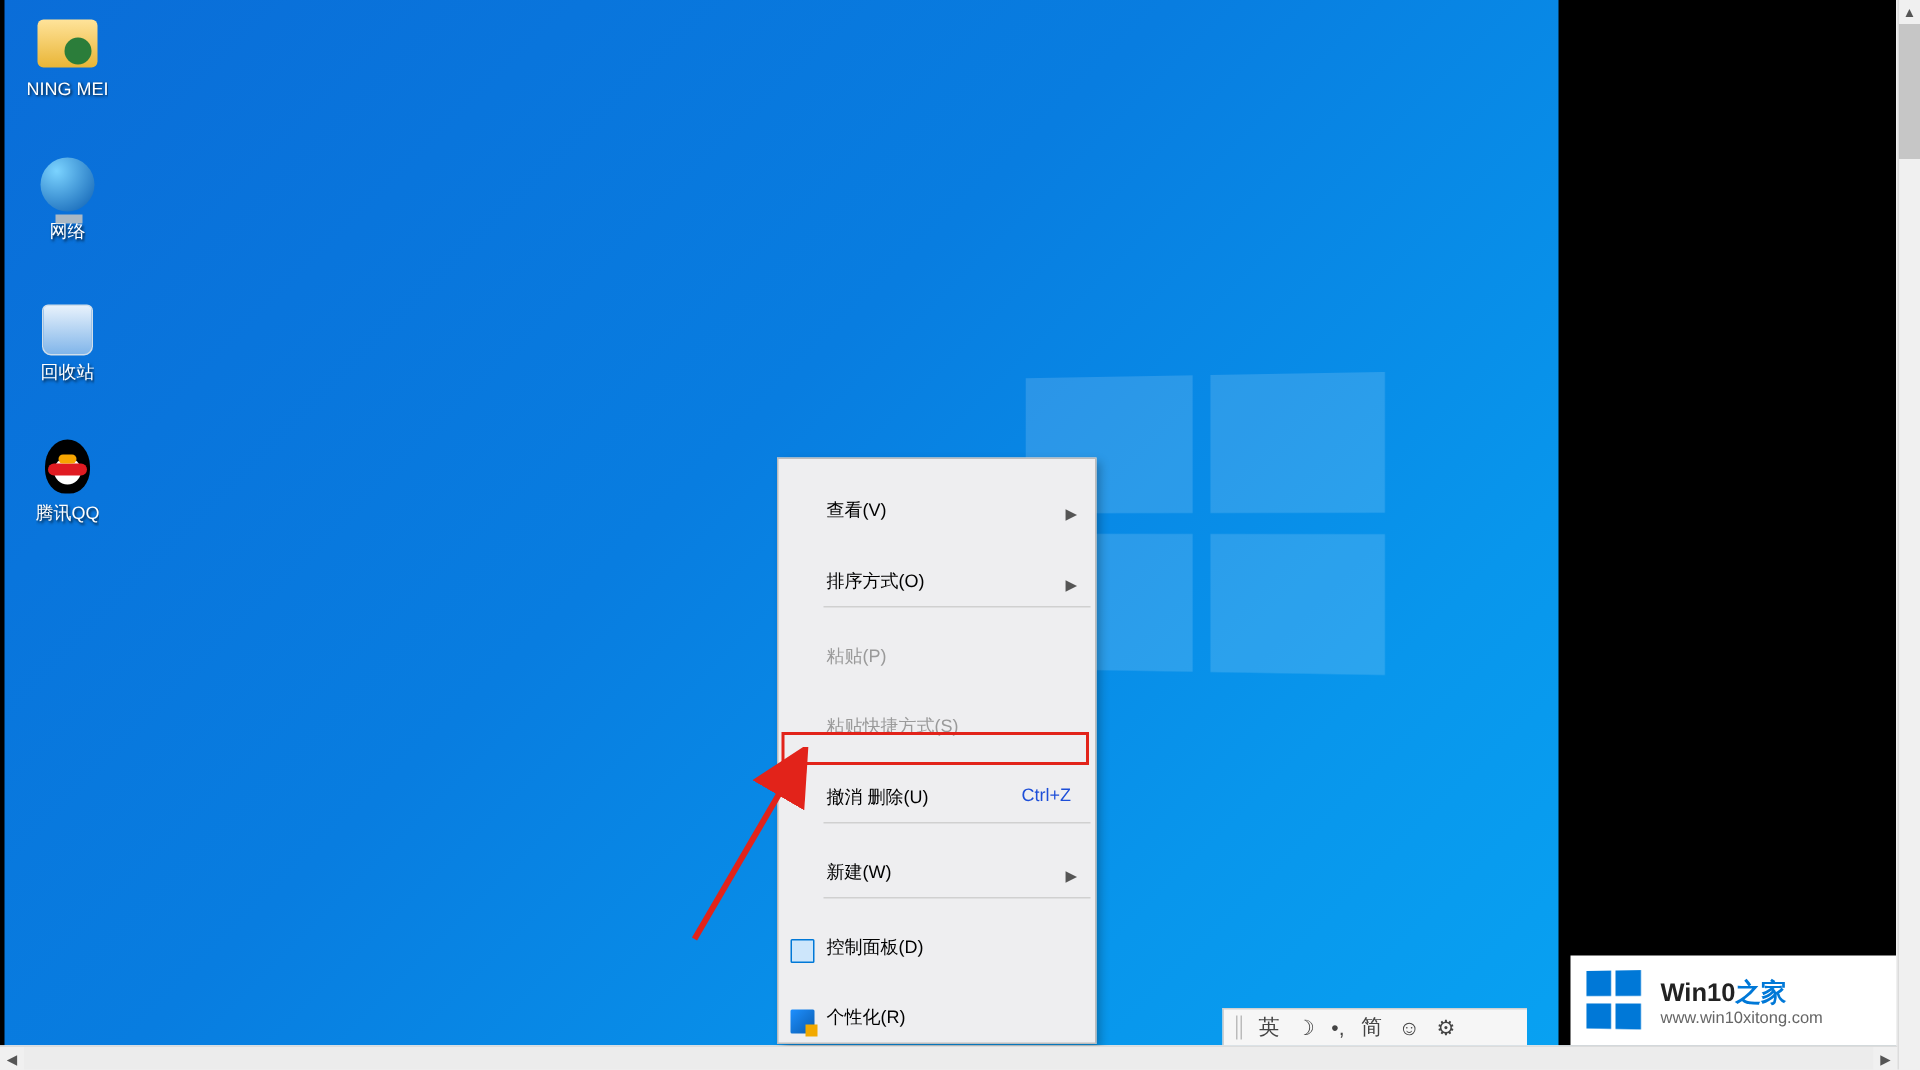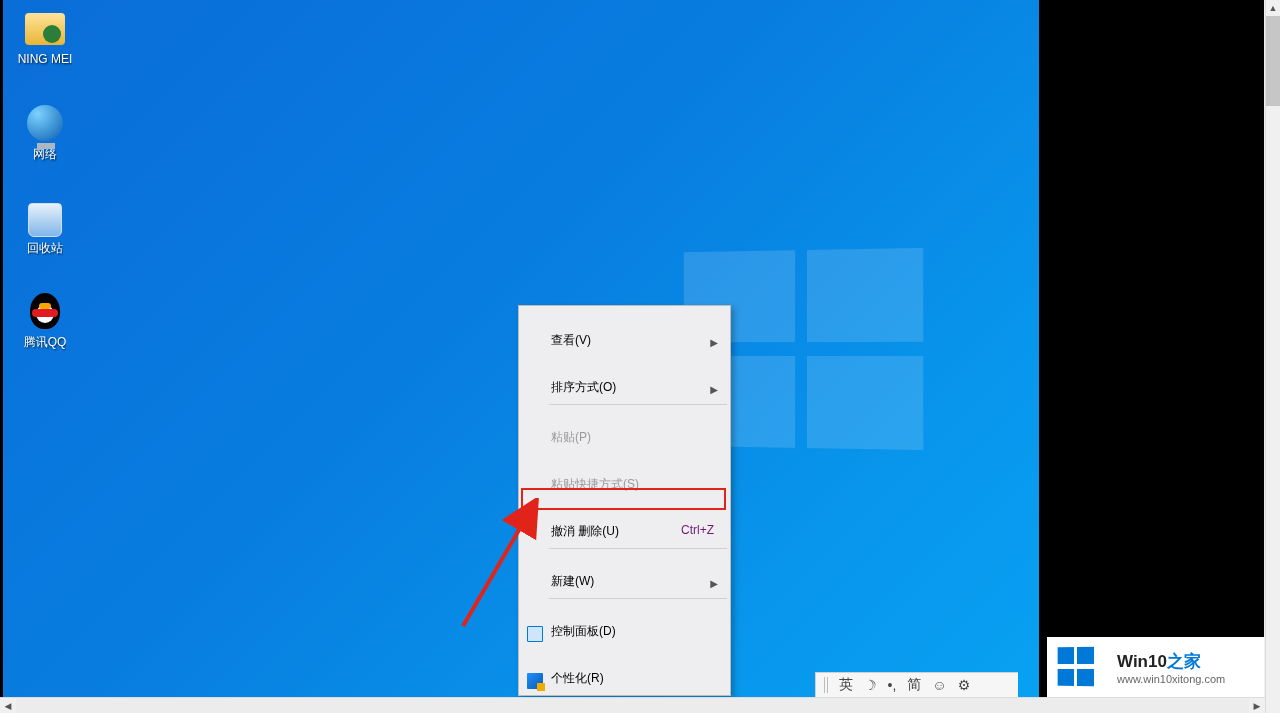--- a/index.html
+++ b/index.html
@@ -114,21 +114,21 @@
   color: #000;
   margin-top: 24px;
 }
 .cm-item.disabled { color: #9a9a9a; }
 .cm-item .arrow {
   position: absolute; right: 10px; top: 5px;
   font-size: 10px; color: #555;
 }
 .cm-item .shortcut {
   position: absolute; right: 14px;
-  color: #701a75;
+  color: #1d4ed8;
 }
 .cm-sep { height: 1px; background: #d0d0d0; margin: 2px 1px 2px 28px; }
 .cm-icon {
   position: absolute; left: 6px; top: 3px;
   width: 16px; height: 16px;
 }
 .ic-display { border: 1.5px solid #0078d7; background: #cde6fb; border-radius: 1px;}
 .ic-personal { background: linear-gradient(135deg,#1e90ff,#0a5cb0); border-radius:1px;}
 .ic-personal::after{content:"";position:absolute;right:-2px;bottom:-2px;width:8px;height:8px;background:#f2a900;}
 .cm-highlight {
@@ -161,21 +161,21 @@
 }
 .ime-bar .grip { width: 4px; height: 16px; border-left: 1px solid #bbb; border-right: 1px solid #bbb;}
 .ime-bar span { cursor: pointer; }
 
 .watermark {
   position: absolute;
   left: 1047px; top: 637px;
   width: 217px; height: 60px;
   background: #fff;
   display: flex; align-items: center;
-  gap: 20px;
+  gap: 10px;
   padding: 6px 10px;
 }
 .wm-logo {
   width: 40px; height: 40px;
   display: flex; flex-wrap: wrap; gap: 3px;
   transform: perspective(200px) rotateY(-10deg);
 }
 .wm-logo .q { width: 17px; height: 17px; background: #0078d7; }
 .wm-text .l1 { font-size: 17px; font-weight: 600; color: #222;}
 .wm-text .l1 .accent { color: #0078d7; }

